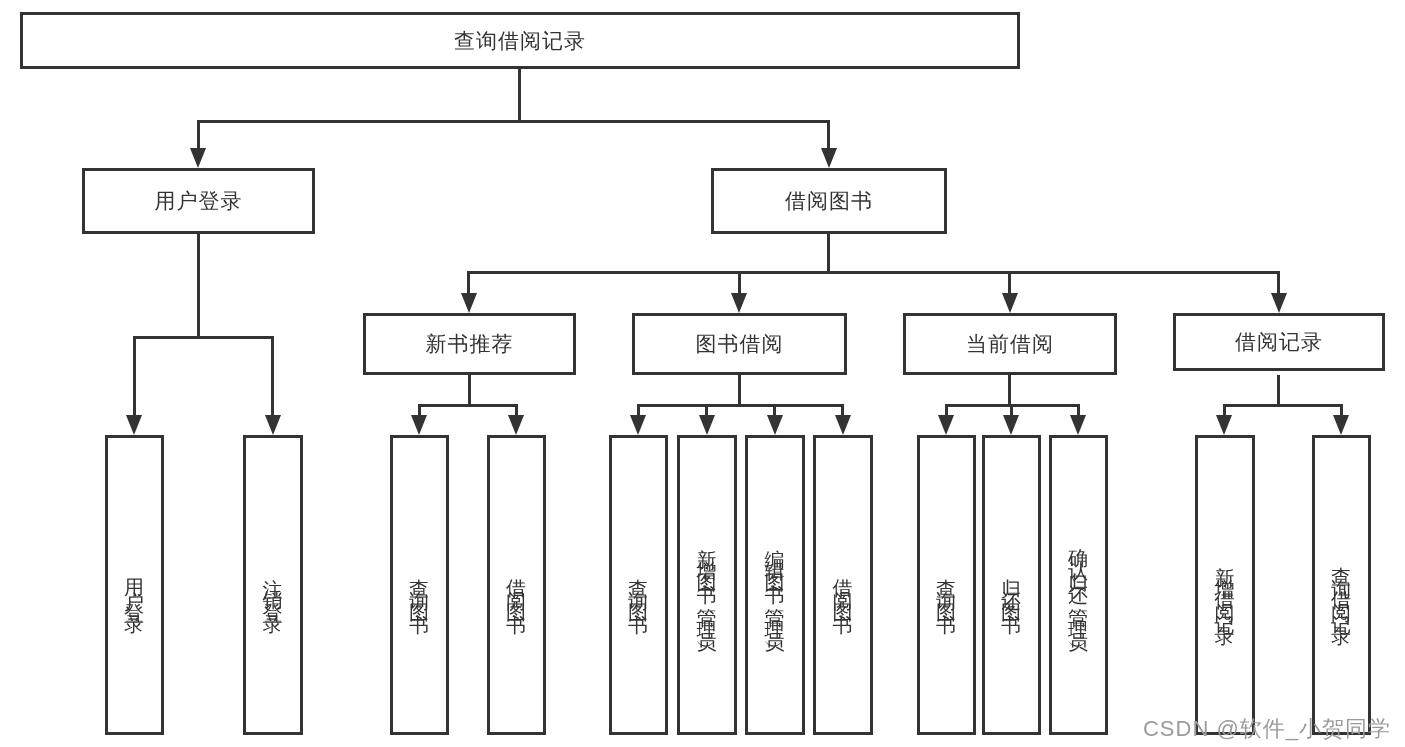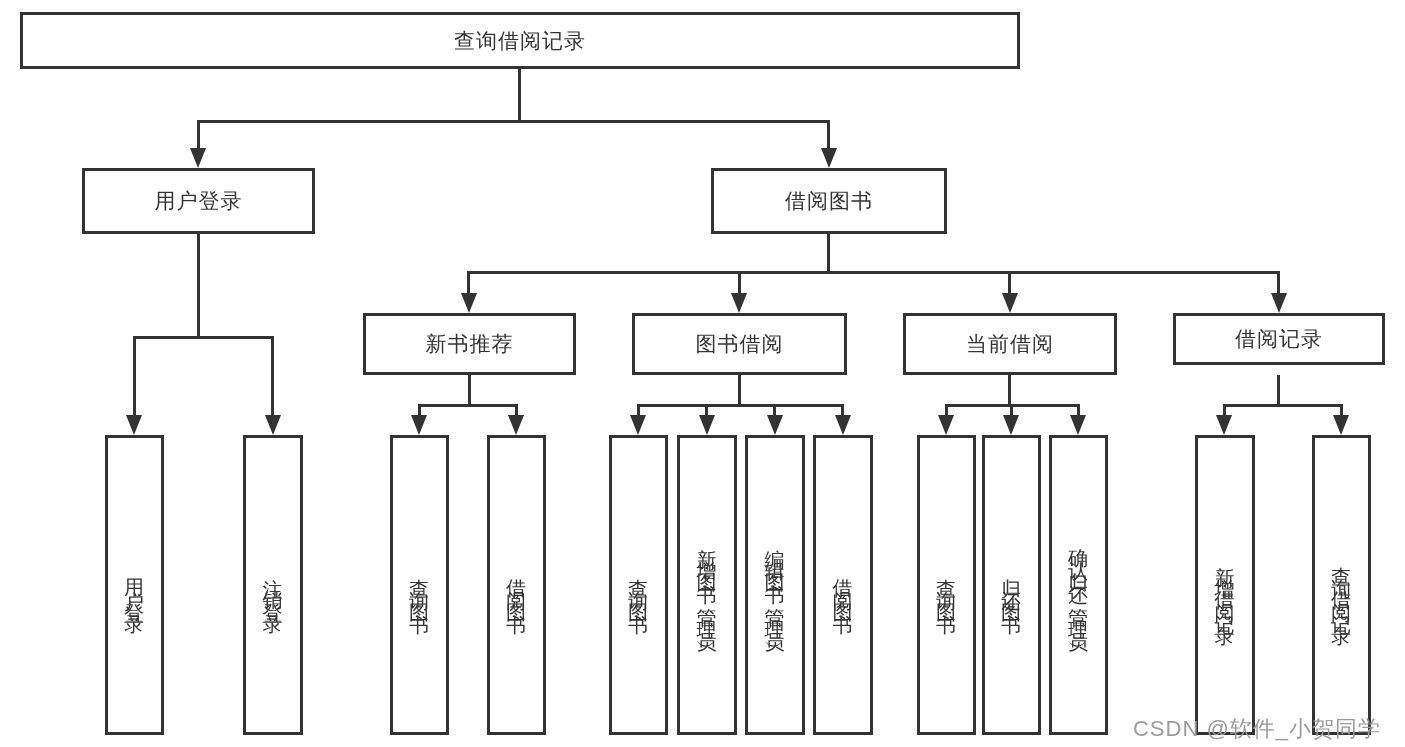--- a/index.html
+++ b/index.html
@@ -17,38 +17,38 @@
     font-size:20px;letter-spacing:12px;line-height:1;
     padding-top:4px;
   }
   .vline,.hline{position:absolute;background:#333333;}
   .arrow{
     position:absolute;width:0;height:0;
     border-left:8px solid transparent;border-right:8px solid transparent;
     border-top:20px solid #333333;
   }
   .watermark{
-    position:absolute;right:24px;bottom:3px;
+    position:absolute;right:14px;bottom:3px;
     font-size:22px;color:#9b9b9b;letter-spacing:1px;white-space:nowrap;
   }
 </style>
 </head>
 <body>
 
 <div class="canvas">
 
   <div class="box" style="left:20px;top:12px;width:1000px;height:57px;">查询借阅记录</div>
 
   <div class="box" style="left:82px;top:168px;width:233px;height:66px;">用户登录</div>
   <div class="box" style="left:711px;top:168px;width:236px;height:66px;">借阅图书</div>
 
   <div class="box" style="left:632px;top:313px;width:215px;height:62px;">图书借阅</div>
   <div class="box" style="left:363px;top:313px;width:213px;height:62px;">新书推荐</div>
   <div class="box" style="left:903px;top:313px;width:214px;height:62px;">当前借阅</div>
-  <div class="box" style="left:1173px;top:313px;width:212px;height:52px;">借阅记录</div>
+  <div class="box" style="left:1173px;top:313px;width:212px;height:58px;">借阅记录</div>
 
   <div class="box vbox" style="left:105px;top:435px;width:59px;height:300px;">用户登录</div>
   <div class="box vbox" style="left:243px;top:435px;width:60px;height:300px;">注销登录</div>
 
   <div class="box vbox" style="left:390px;top:435px;width:59px;height:300px;">查询图书</div>
   <div class="box vbox" style="left:487px;top:435px;width:59px;height:300px;">借阅图书</div>
 
   <div class="box vbox" style="left:609px;top:435px;width:59px;height:300px;">查询图书</div>
   <div class="box vbox" style="left:677px;top:435px;width:60px;height:300px;">新增图书（管理员）</div>
   <div class="box vbox" style="left:745px;top:435px;width:60px;height:300px;">编辑图书（管理员）</div>

